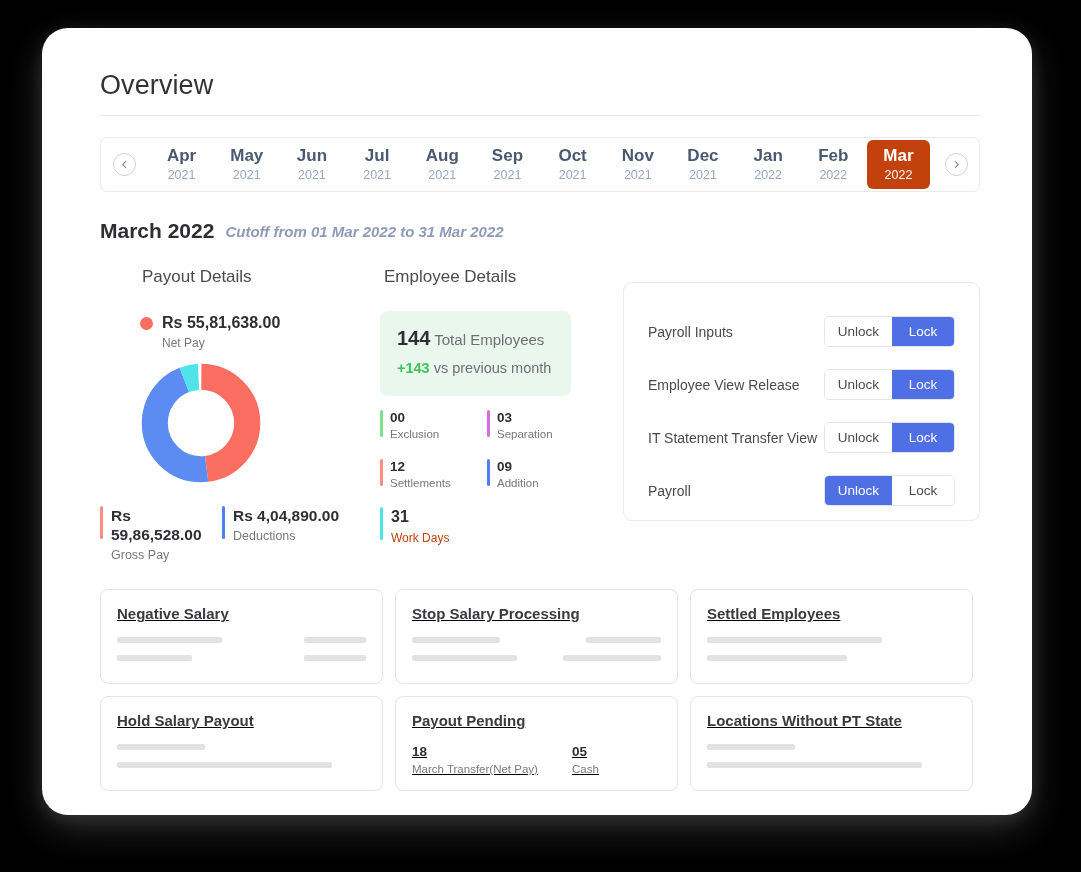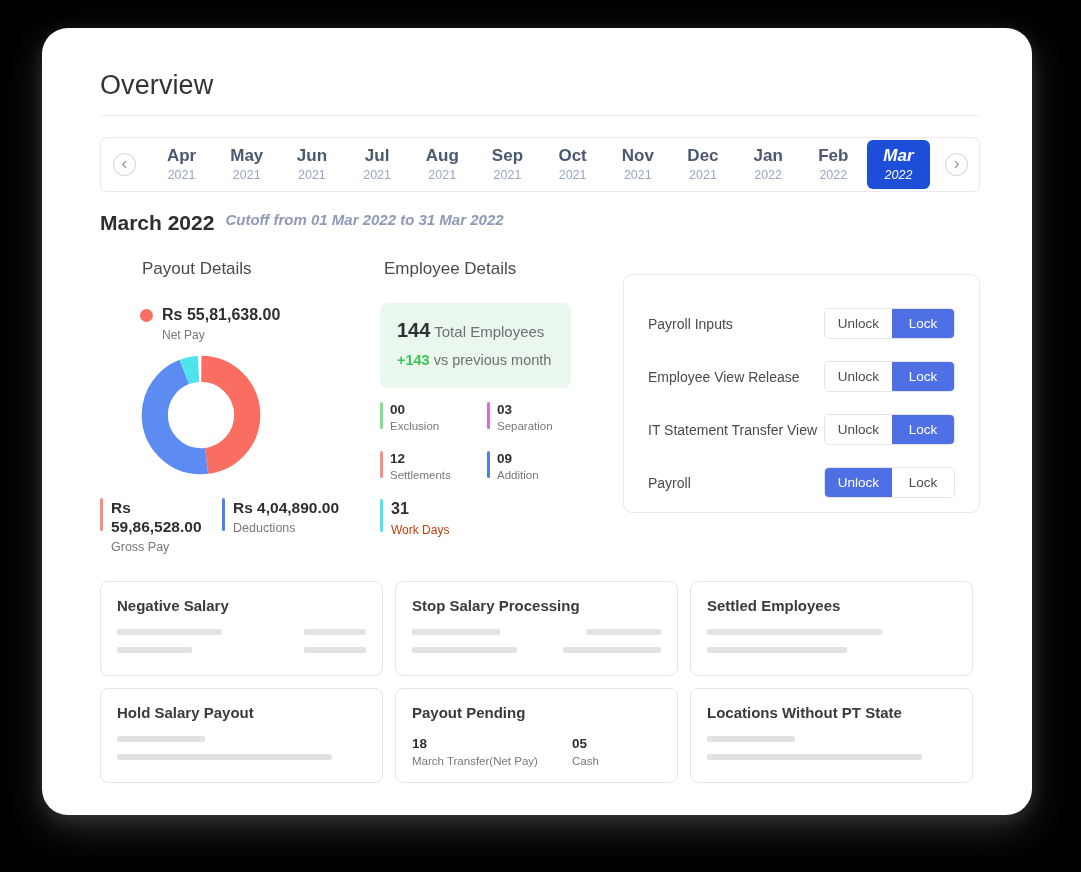--- a/index.html
+++ b/index.html
@@ -103,31 +103,30 @@
     color: #4b5970;
     line-height: 21px;
   }
   .month .y {
     font-size: 12.5px;
     color: #97a6c2;
     line-height: 17px;
     margin-top: 1px;
   }
   .month.selected {
-    background: #1d4ed8;
-    font-style: italic;
+    background: #c2410c;
   }
   .month.selected .m { color: #ffffff; }
   .month.selected .y { color: #ffffff; }
 
   
   .cutoff-row {
-    margin-top: 19px;
-    display: flex;
-    align-items: flex-start;
+    margin-top: 27px;
+    display: flex;
+    align-items: center;
     gap: 11px;
   }
   .cutoff-month {
     font-size: 21px;
     color: #2f2f33;
     font-weight: bold;
   }
   .cutoff-text {
     font-size: 15px;
     font-style: italic;
@@ -275,20 +274,21 @@
     grid-template-columns: repeat(3, 283px);
     grid-column-gap: 12px;
     grid-row-gap: 12px;
     width: 880px;
   }
   .mini-card {
     border: 1px solid #e4e4ea;
     border-radius: 8px;
     height: 95px;
     padding: 14px 16px 0 16px;
+    text-decoration: underline;
   }
   .mini-title {
     font-size: 15px;
     color: #3a3a3f;
     font-weight: bold;
     line-height: 20px;
   }
   .skel-rows { margin-top: 13px; }
   .skel-line { display: flex; justify-content: space-between; margin-bottom: 12px; }
   .skel { height: 6px; border-radius: 2px; background: #e2e2e4; }

